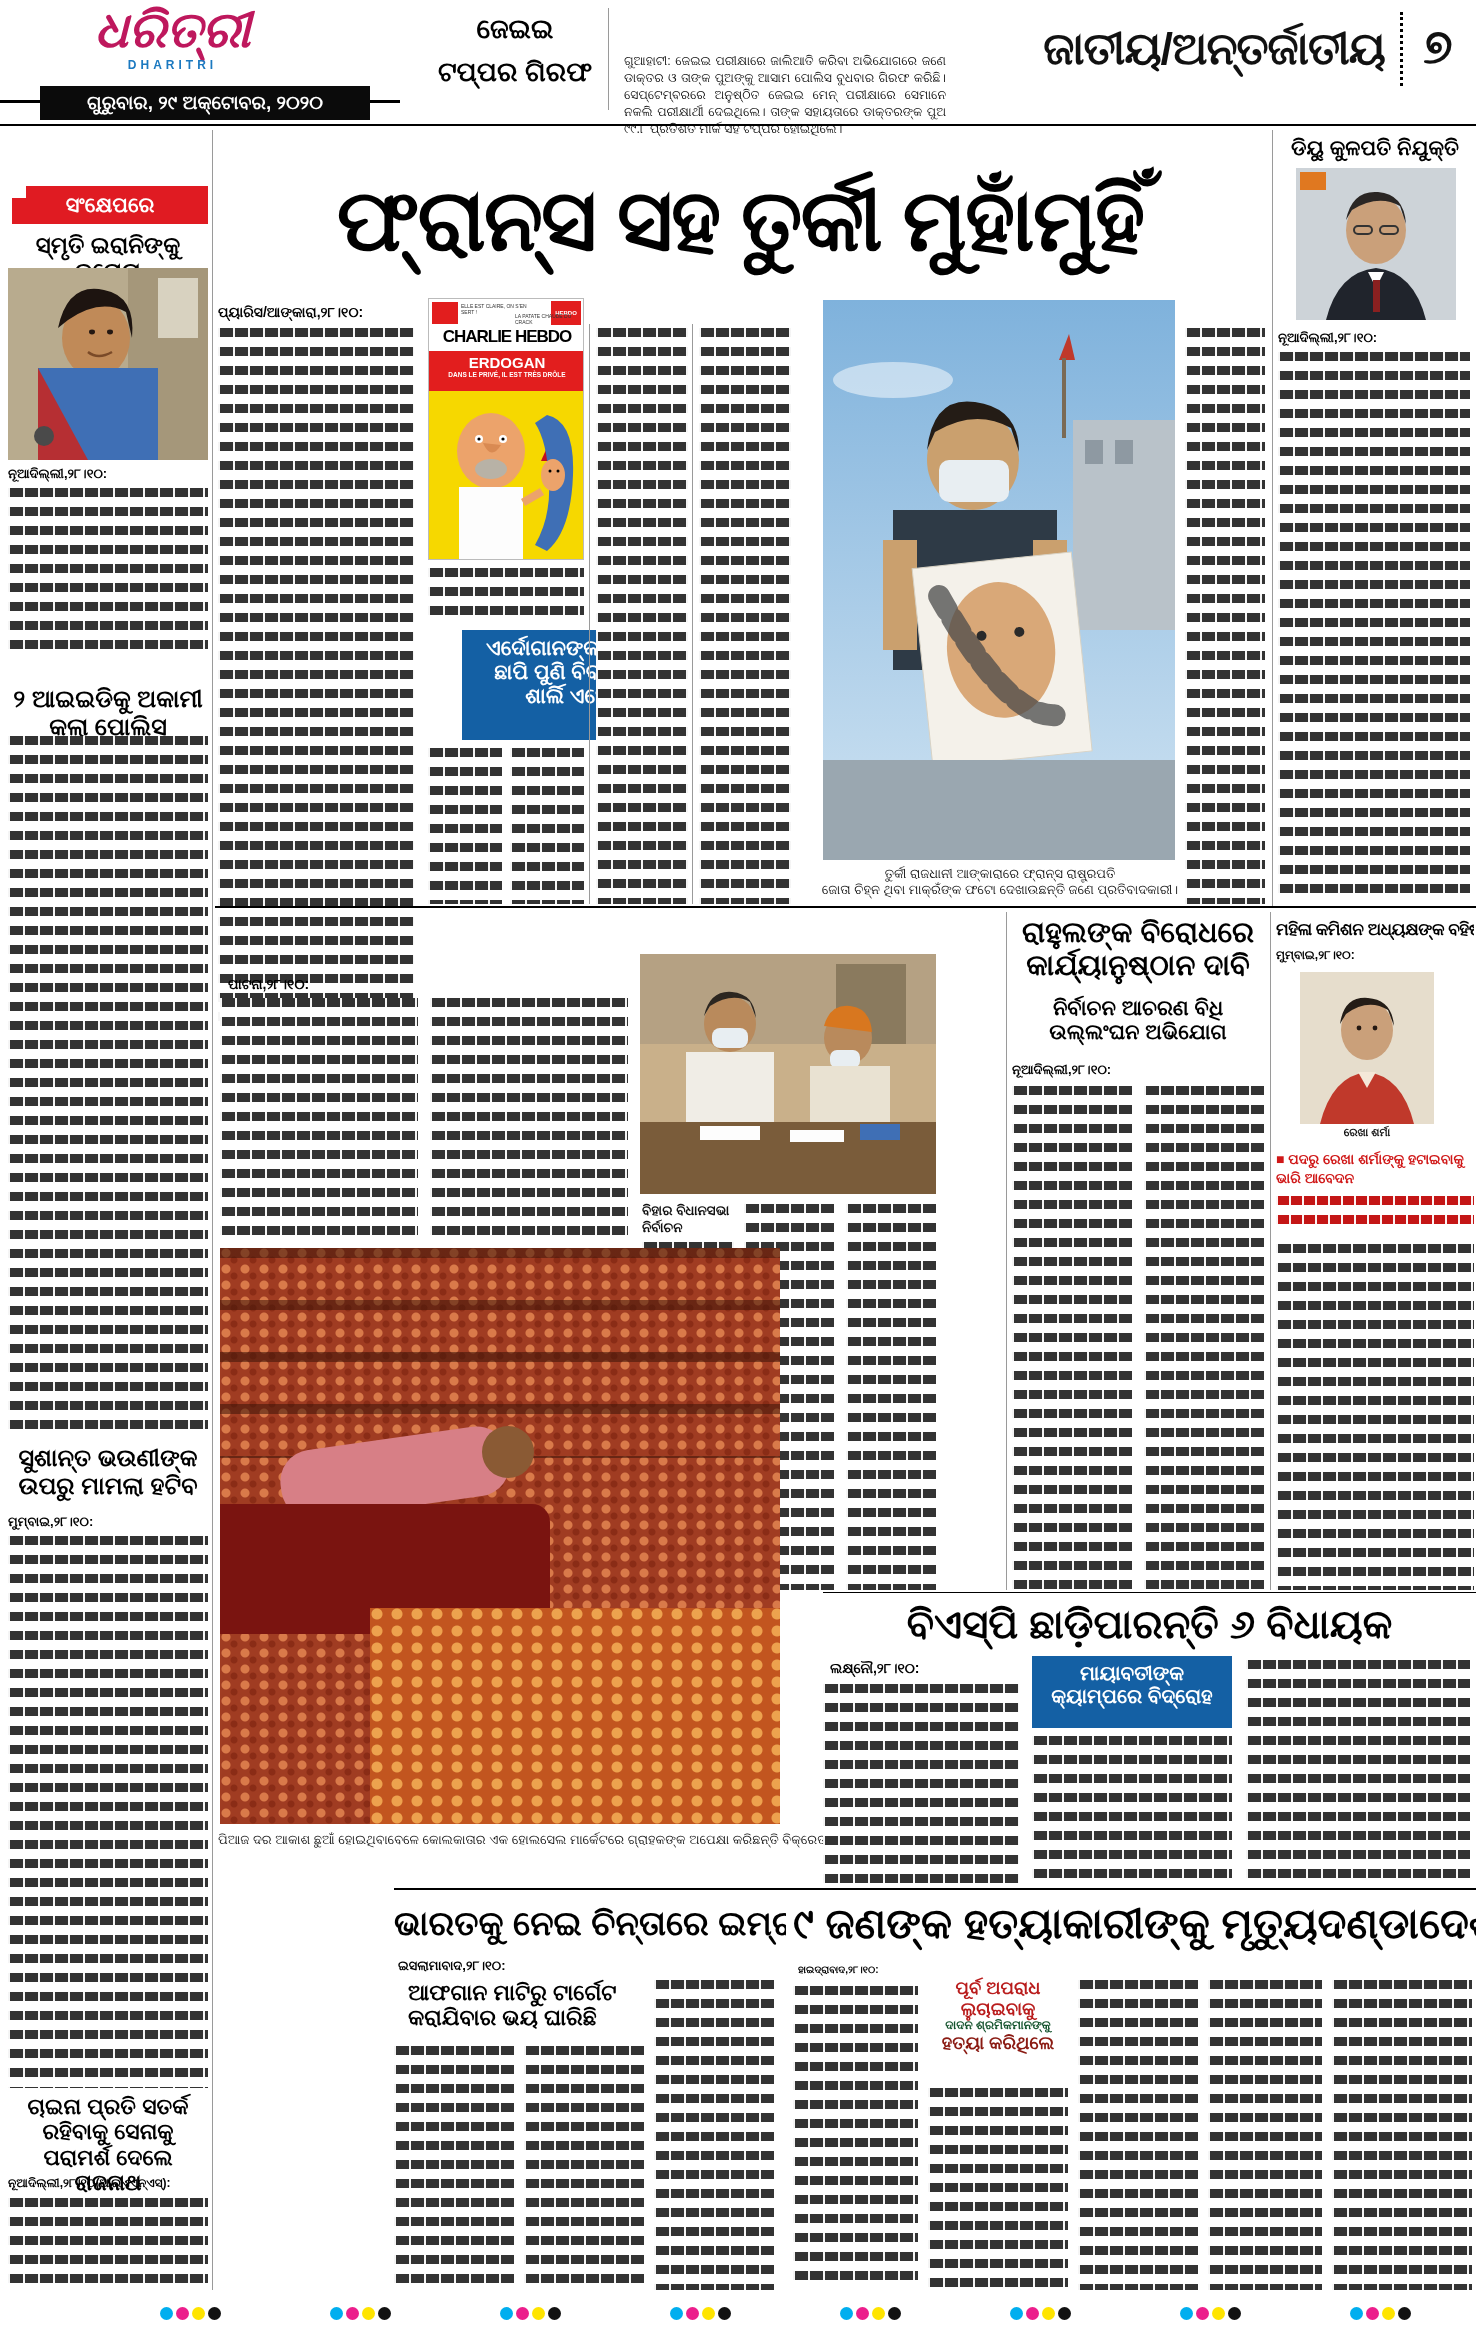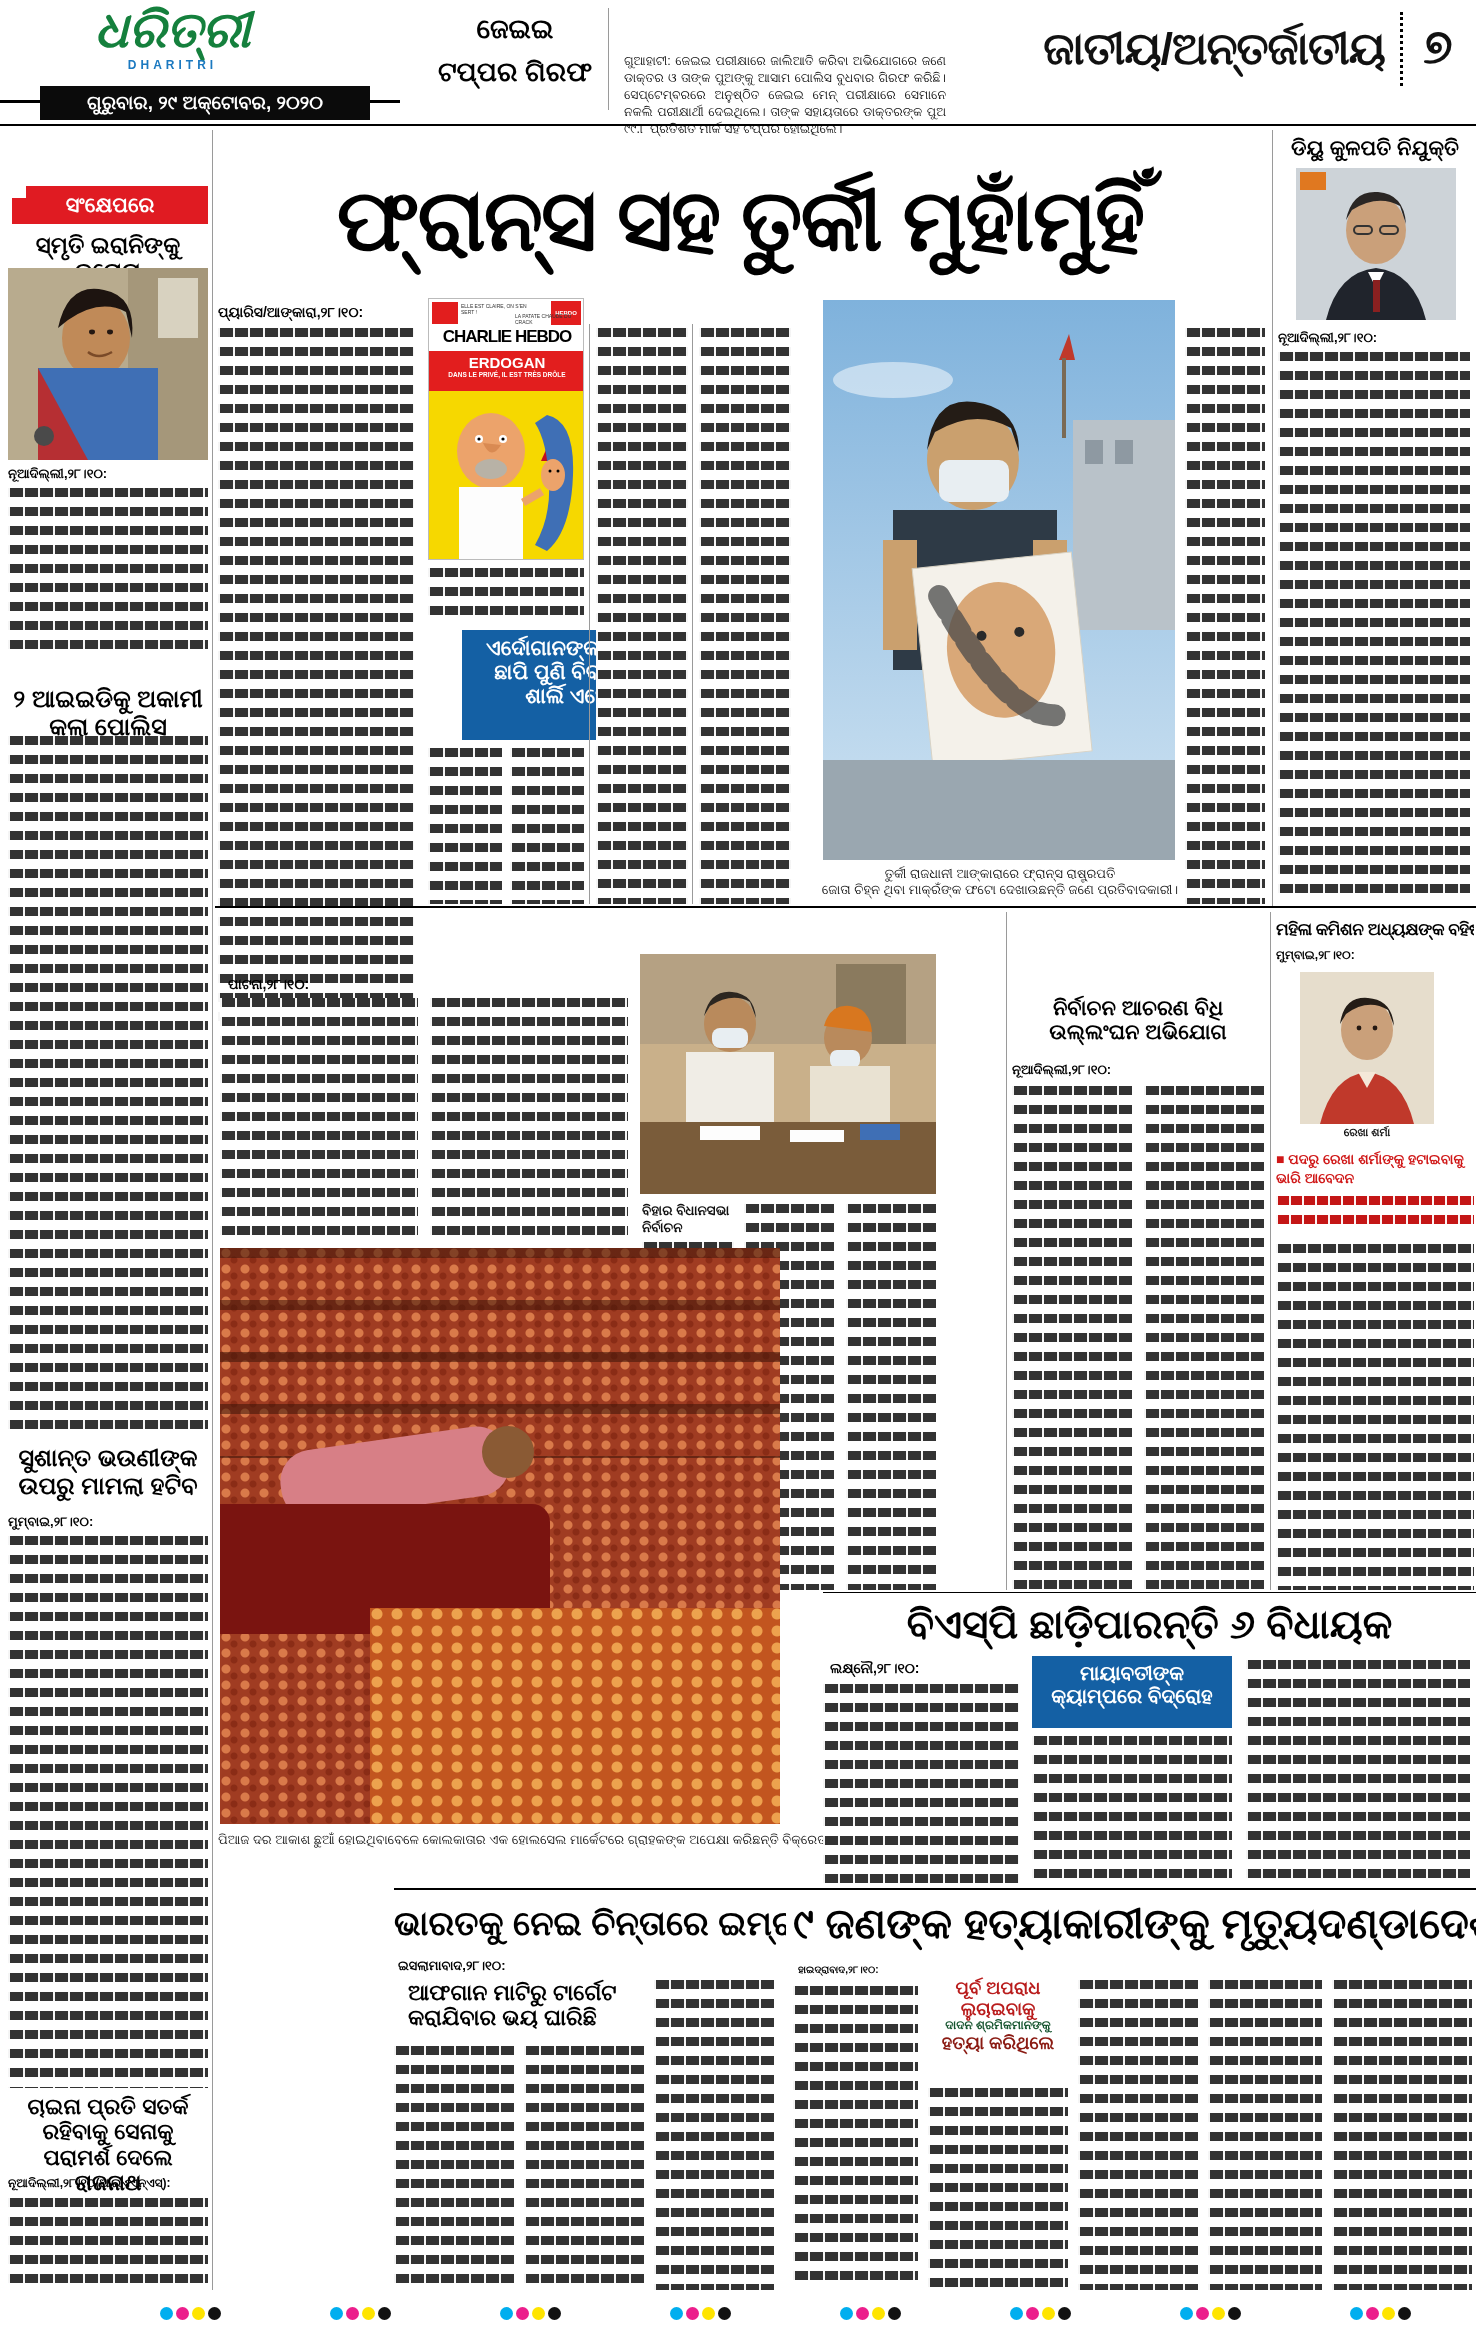--- a/index.html
+++ b/index.html
@@ -23,21 +23,21 @@
   .redtxt{color:#d01818;font-weight:bold;}
   .regdot{width:13px;height:13px;border-radius:50%;display:inline-block;margin-right:3px;}
   .photo{overflow:hidden;}
 </style>
 </head>
 <body>
 
 <div id="paper">
 
   <div class="abs" style="left:55px;top:2px;width:235px;height:84px;text-align:center;">
-    <div style="font-size:50px;font-weight:bold;font-style:italic;color:#15803d;line-height:56px;">ଧରିତ୍ରୀ</div>
+    <div style="font-size:50px;font-weight:bold;font-style:italic;color:#be185d;line-height:56px;">ଧରିତ୍ରୀ</div>
     <div style="font-size:12px;font-weight:bold;color:#1b79c0;letter-spacing:4px;">DHARITRI</div>
   </div>
   <div class="abs" style="left:0;top:100px;width:40px;height:3px;background:#000;"></div>
   <div class="abs" style="left:40px;top:86px;width:330px;height:34px;background:#0b0b0b;">
     <div style="color:#fff;font-weight:bold;font-size:19px;text-align:center;line-height:34px;">ଗୁରୁବାର, ୨୯ ଅକ୍ଟୋବର, ୨୦୨୦</div>
   </div>
   <div class="abs" style="left:370px;top:100px;width:30px;height:3px;background:#000;"></div>
 
   <div class="abs ctr" style="left:430px;top:8px;width:170px;height:96px;">
     <div class="hl" style="font-size:27px;margin-top:6px;">ଜେଇଇ</div>
@@ -243,20 +243,24 @@
          background-image:repeating-linear-gradient(rgba(60,20,8,.55) 0 10px,rgba(0,0,0,0) 10px 52px);"></div>
     <div style="position:absolute;left:60px;top:190px;width:230px;height:70px;background:#d77f86;border-radius:32px;transform:rotate(-8deg);"></div>
     <div style="position:absolute;left:262px;top:178px;width:52px;height:52px;background:#8a5a34;border-radius:50%;"></div>
     <div style="position:absolute;left:0;top:256px;width:330px;height:130px;background:#7a1410;border-radius:0 18px 18px 0;"></div>
     <div style="position:absolute;left:150px;top:360px;width:410px;height:216px;
          background-color:#c2551f;background-image:radial-gradient(circle at 7px 6px,#eda24e 5px,rgba(0,0,0,0) 6px);background-size:20px 17px;"></div>
   </div>
   <div class="abs cap" style="left:218px;top:1832px;width:640px;white-space:nowrap;overflow:hidden;">ପିଆଜ ଦର ଆକାଶ ଛୁଆଁ ହୋଇଥିବାବେଳେ କୋଲକାତାର ଏକ ହୋଲସେଲ ମାର୍କେଟରେ ଗ୍ରାହକଙ୍କ ଅପେକ୍ଷା କରିଛନ୍ତି ବିକ୍ରେତା।</div>
 
   <div class="abs vrule" style="left:1006px;top:912px;height:678px;"></div>
+  <div class="abs ctr" style="left:1012px;top:916px;width:252px;">
+    <div class="hl" style="font-size:29px;">ରାହୁଲଙ୍କ ବିରୋଧରେ</div>
+    <div class="hl" style="font-size:29px;">କାର୍ଯ୍ୟାନୁଷ୍ଠାନ ଦାବି</div>
+  </div>
   <div class="abs ctr" style="left:1012px;top:996px;width:252px;">
     <div class="hl" style="font-size:21px;">ନିର୍ବାଚନ ଆଚରଣ ବିଧି</div>
     <div class="hl" style="font-size:21px;">ଉଲ୍ଲଂଘନ ଅଭିଯୋଗ</div>
   </div>
   <div class="abs byline" style="left:1012px;top:1062px;font-size:13px;">ନୂଆଦିଲ୍ଲୀ,୨୮।୧୦:</div>
   <div class="abs sim" style="left:1012px;top:1086px;width:120px;height:504px;"></div>
   <div class="abs sim" style="left:1144px;top:1086px;width:120px;height:504px;"></div>
 
   <div class="abs vrule" style="left:1270px;top:912px;height:678px;"></div>
   <div class="abs hl" style="left:1276px;top:920px;width:198px;font-size:17px;white-space:nowrap;overflow:hidden;letter-spacing:-0.5px;">ମହିଳା କମିଶନ ଅଧ୍ୟକ୍ଷଙ୍କ ବହିଷ୍କାର ଦାବି</div>

